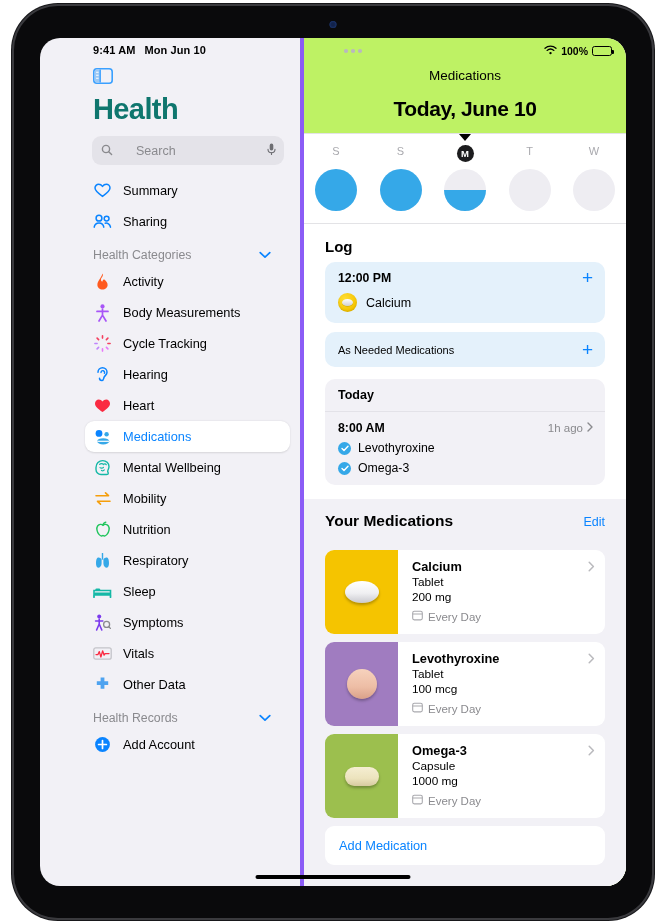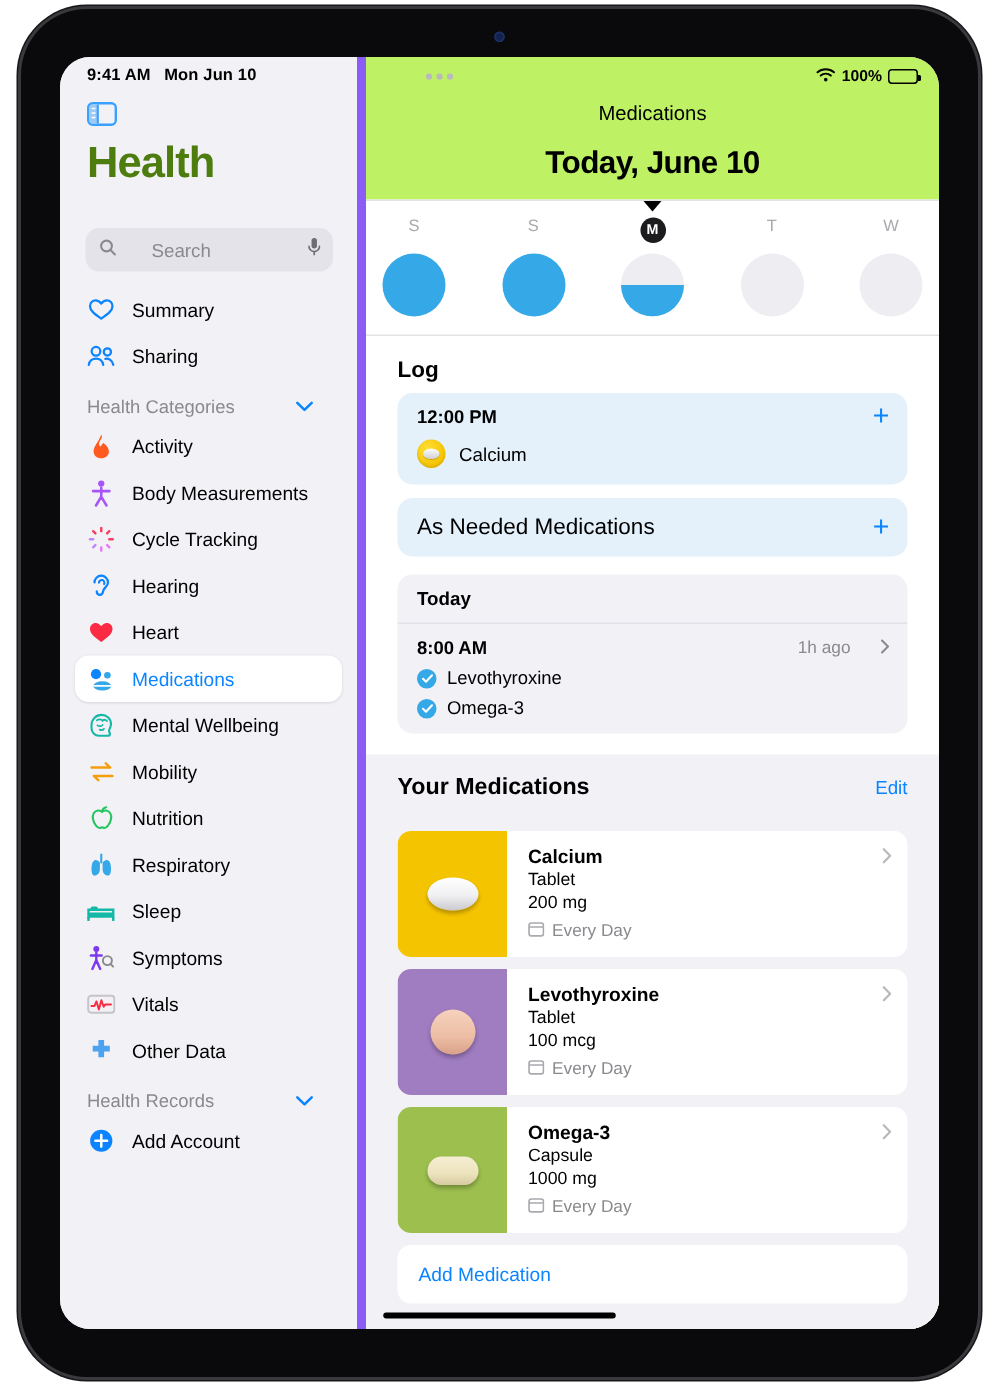--- a/index.html
+++ b/index.html
@@ -29,39 +29,40 @@
     position: absolute; left: 26px; top: 32px;
     width: 586px; height: 848px;
     border-radius: 20px;
     background: #f2f1f6;
     overflow: hidden;
     display: flex;
   }
 
   
   .sidebar {
-    width: 204px; height: 100%;
+    width: 229px; height: 100%;
     background: #f2f1f6;
-    border-right: 6px solid #8b5cf6;
+    border-right: 4px solid #8b5cf6;
     padding: 0 0 0 0;
     position: relative;
     overflow: hidden;
+    margin-left: 35px;
   }
   .statusbar-left {
     display: flex; align-items: center; gap: 9px;
     padding: 6px 0 0 18px;
     font-size: 11px; font-weight: bold; color: #000;
     letter-spacing: 0.1px;
   }
   .sb-toggle { padding: 12px 0 0 18px; }
   .sb-toggle svg { display: block; }
 
   .app-title {
-    font-size: 29px; font-weight: bold; color: #4d7c0f;
-    padding: 9px 0 26px 18px; letter-spacing: -0.6px;
+    font-size: 29px; font-weight: bold; color: #0f766e;
+    padding: 9px 0 10px 18px; letter-spacing: -0.6px;
   }
   .search-wrap { padding: 0 16px 0 17px; }
   .search-box {
     height: 29px; background: #e4e3e9; border-radius: 9px;
     display: flex; align-items: center; gap: 23px;
     padding: 0 8px 0 9px;
   }
   .search-box .ph { font-size: 12.5px; color: #8a8a8e; flex: 1; }
   .search-box svg { flex: none; }
 
@@ -172,32 +173,32 @@
   .pill-badge .tab {
     width: 11px; height: 7px; border-radius: 50%;
     background: linear-gradient(180deg, #ffffff, #cfcfd4);
     box-shadow: 0 0.5px 0.5px rgba(0,0,0,0.25);
   }
 
   .card-blue.asneed {
     margin-top: 9px; display: flex; align-items: center; justify-content: space-between;
     padding: 11px 12px 11px 13px;
   }
-  .card-blue.asneed .lbl { font-size: 15px; color: #000; }
+  .card-blue.asneed .lbl { font-size: 11px; color: #000; }
 
   .card-grey {
     margin: 12px 21px 0 21px; background: #f2f1f6; border-radius: 10px; overflow: hidden;
   }
   .logged-head {
     font-size: 12.5px; font-weight: bold; color: #000;
     padding: 9px 13px 9px 13px; border-bottom: 1px solid #e3e2e8;
   }
   .logged-body { padding: 9px 12px 10px 13px; }
   .logged-top { display: flex; align-items: center; justify-content: space-between; }
-  .ago { font-size: 11.5px; color: #8a8a8e; display: flex; align-items: center; gap: 20px; }
+  .ago { font-size: 11.5px; color: #8a8a8e; display: flex; align-items: center; gap: 4px; }
   .chk-line { display: flex; align-items: center; gap: 7px; padding-top: 6px; }
   .chk {
     width: 13px; height: 13px; border-radius: 50%; background: #35a8e8; flex: none;
     display: flex; align-items: center; justify-content: center;
   }
   .chk-line .nm { font-size: 12.3px; color: #000; }
 
   .your-meds-panel {
     background: #f2f1f6; margin-top: 14px; padding: 13px 21px 0 21px;
     height: 100%;

